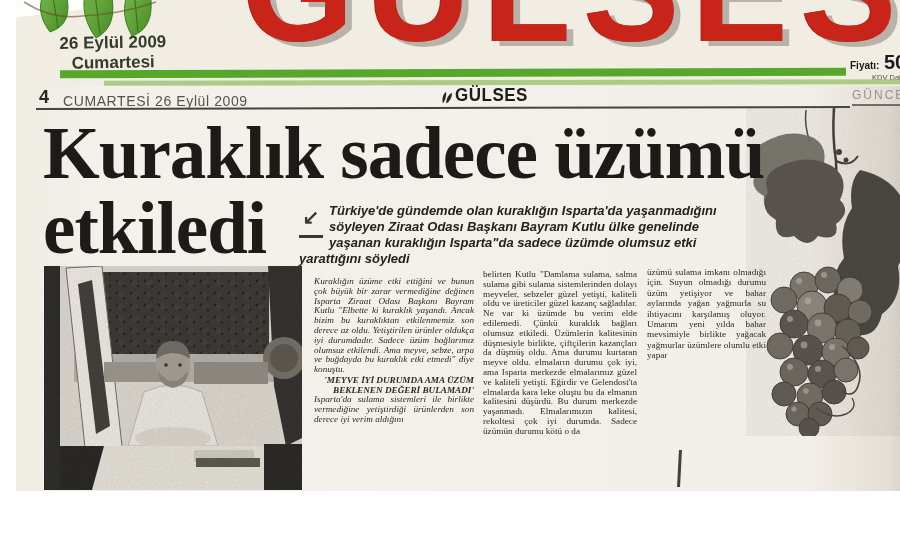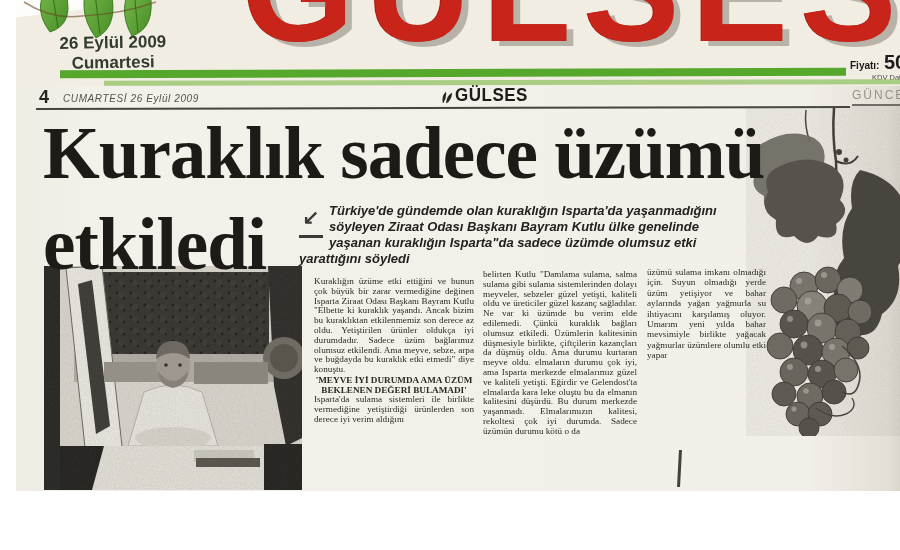--- a/index.html
+++ b/index.html
@@ -24,45 +24,45 @@
   .price{position:absolute;left:834px;top:51px;width:90px;font-weight:bold;color:#1a1a1a;white-space:nowrap;}
   .price .lbl{font-size:10px;}
   .price .val{font-size:20px;}
   .price .unit{font-size:10px;}
   .price .note{display:block;font-weight:normal;font-size:7.5px;color:#4a4a46;margin-left:22px;margin-top:-1px;}
   .gbar1{position:absolute;left:44px;top:69px;width:786px;height:8px;background:#56a82c;transform:rotate(-.2deg);}
   .gbar2{position:absolute;left:88px;top:80px;width:804px;height:5px;background:#9cc771;opacity:.85;transform:rotate(-.1deg);}
 
   
   .pagenum{position:absolute;left:23px;top:87px;font-size:18px;font-weight:bold;color:#26251f;}
-  .daydate{position:absolute;left:47px;top:93px;font-size:10px;letter-spacing:.6px;color:#55534c;font-style:italic;}
+  .daydate{position:absolute;left:47px;top:93px;font-size:14px;letter-spacing:.6px;color:#55534c;}
   .center-logo{position:absolute;left:424px;top:86px;font-size:17px;font-weight:bold;color:#1d1c18;
                letter-spacing:.5px;transform:scaleY(1.08);}
   .center-logo svg{vertical-align:-2px;margin-right:2px;}
   .section-label{position:absolute;left:836px;top:88px;font-size:12px;color:#94928a;letter-spacing:2px;}
   .header-rule{position:absolute;left:20px;top:107px;width:814px;height:2px;background:#46443e;transform:rotate(-.15deg);}
   .section-rule{position:absolute;left:836px;top:104px;width:60px;height:2px;background:#6f6d66;}
 
   
   .headline{position:absolute;left:27px;font-family:"Liberation Serif",serif;font-weight:bold;
             color:#1d1b18;line-height:1;letter-spacing:-1px;z-index:3;}
   .hl1{top:117px;font-size:73px;}
-  .hl2{top:192px;font-size:73px;margin-top:16px;}
+  .hl2{top:192px;font-size:73px;}
   .lede{position:absolute;left:283px;top:203px;width:432px;font-size:13px;line-height:16px;
         font-weight:bold;font-style:italic;color:#23221f;z-index:3;}
   .lede .arrow{float:left;width:24px;height:30px;font-style:normal;font-size:20px;color:#3a3935;
                border-bottom:3px solid #3a3935;margin:2px 6px 2px 0;text-align:center;line-height:24px;}
 
   
   .col{position:absolute;font-family:"Liberation Serif",serif;font-size:9.2px;line-height:9.8px;
        color:#2c2a25;text-align:justify;z-index:2;}
-  .col1{left:298px;top:277px;width:160px;}
+  .col1{left:298px;top:277px;width:160px;font-style:italic;}
   .col2{left:467px;top:270px;width:154px;}
   .col3{left:631px;top:267px;width:119px;line-height:10.4px;}
-  .subhead{font-weight:bold;margin-top:9px;margin-bottom:1px;text-align:center;line-height:10.2px;}
+  .subhead{font-weight:bold;margin-top:9px;margin-bottom:1px;text-align:right;line-height:10.2px;}
   .col p{margin:0;}
 
   
   .photo{position:absolute;left:28px;top:266px;width:258px;height:224px;z-index:2;}
   .grapes{position:absolute;left:730px;top:106px;width:168px;height:330px;z-index:1;}
   .crease{position:absolute;left:662px;top:450px;width:3px;height:37px;background:#44413b;transform:rotate(3deg);z-index:2;}
   .edge-shade{position:absolute;right:0;top:0;width:14px;height:491px;
               background:linear-gradient(to right,rgba(150,144,130,0),rgba(140,133,118,.45));z-index:5;}
 </style>
 </head>
@@ -229,19 +229,19 @@
 
     <div class="col col1">
       <p>Kuraklığın üzüme etki ettiğini ve bunun çok büyük bir zarar vermediğine değinen Isparta Ziraat Odası Başkanı Bayram Kutlu "Elbette ki kuraklık yaşandı. Ancak bizim bu kuraklıktan etkilenmemiz son derece az oldu. Yetiştirilen ürünler oldukça iyi durumdadır. Sadece üzüm bağlarımız olumsuz etkilendi. Ama meyve, sebze, arpa ve buğdayda bu kuraklık etki etmedi" diye konuştu.</p>
       <p class="subhead">'MEYVE İYİ DURUMDA AMA ÜZÜM BEKLENEN DEĞERİ BULAMADI'</p>
       <p>Isparta'da sulama sistemleri ile birlikte vermediğine yetiştirdiği ürünlerden son derece iyi verim aldığını</p>
     </div>
     <div class="col col2">
       <p>belirten Kutlu "Damlama sulama, salma sulama gibi sulama sistemlerinden dolayı meyveler, sebzeler güzel yetişti, kaliteli oldu ve üreticiler güzel kazanç sağladılar. Ne var ki üzümde bu verim elde edilemedi. Çünkü kuraklık bağları olumsuz etkiledi. Üzümlerin kalitesinin düşmesiyle birlikte, çiftçilerin kazançları da düşmüş oldu. Ama durumu kurtaran meyve oldu. elmaların durumu çok iyi, ama Isparta merkezde elmalarımız güzel ve kaliteli yetişti. Eğirdir ve Gelendost'ta elmalarda kara leke oluştu bu da elmanın kalitesini düşürdü. Bu durum merkezde yaşanmadı. Elmalarımızın kalitesi, rekoltesi çok iyi durumda. Sadece üzümün durumu kötü o da</p>
     </div>
     <div class="col col3">
-      <p>üzümü sulama imkanı olmadığı için. Suyun olmadığı yerde üzüm yetişiyor ve bahar aylarında yağan yağmurla su ihtiyacını karşılamış oluyor. Umarım yeni yılda bahar mevsimiyle birlikte yağacak yağmurlar üzümlere olumlu etki yapar</p>
+      <p>üzümü sulama imkanı olmadığı için. Suyun olmadığı durumu üzüm yetişiyor ve bahar aylarında yağan yağmurla su ihtiyacını karşılamış oluyor. Umarım yeni yılda bahar mevsimiyle birlikte yağacak yağmurlar üzümlere olumlu etki yapar</p>
     </div>
 
     <div class="crease"></div>
     <div class="edge-shade"></div>
   </div>
 </div>
 
 </body></html>

